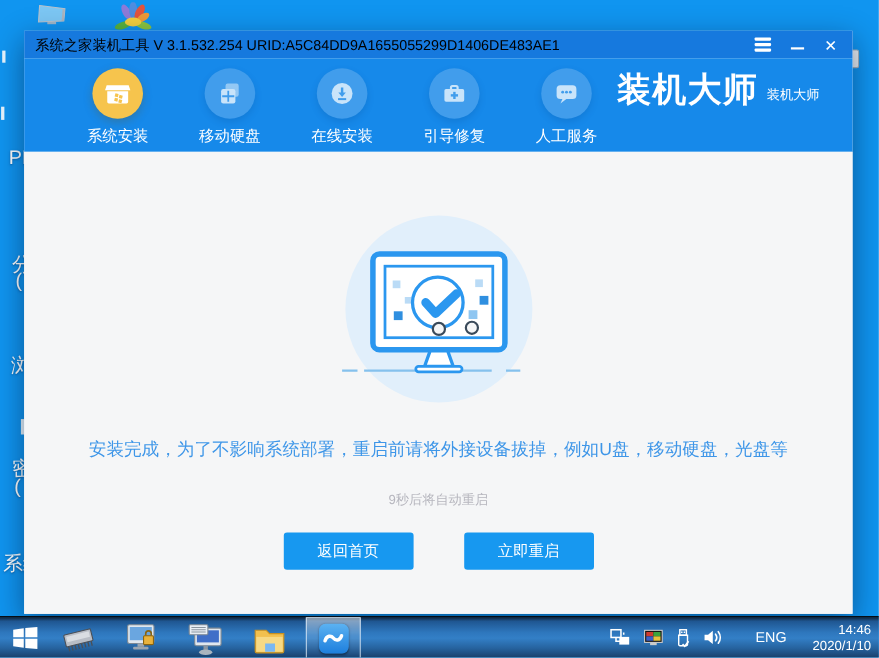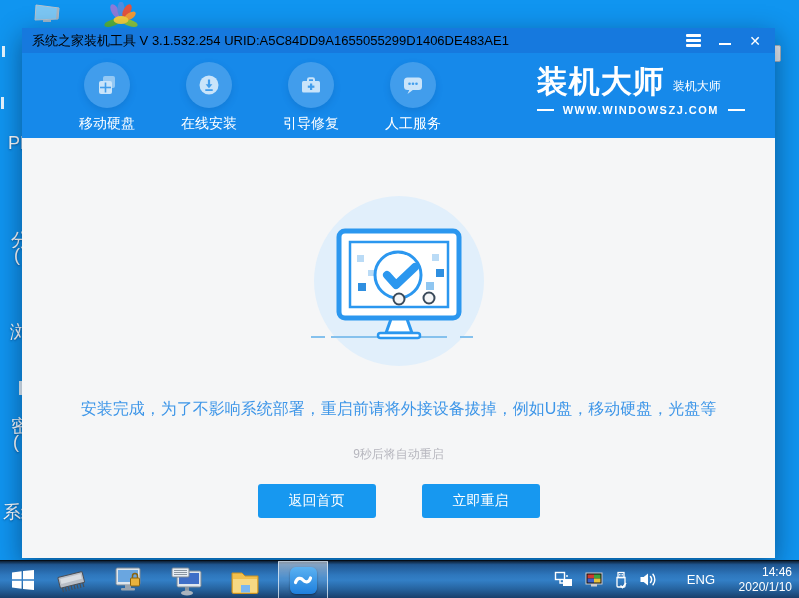--- a/index.html
+++ b/index.html
@@ -117,20 +117,35 @@
             <span></span>
             <span></span>
           </span>
         <span class="min-icon"></span>
         <span class="close-icon">✕</span>
       </span>
     </div>
 
     <div class="navbar">
 
+      <div class="nav-item active">
+        <span class="nav-circle">
+          <svg width="26" height="26" viewBox="0 0 26 26">
+            <path fill="currentColor" d="M3 5.5 L23 5.5 L24.5 10 L1.5 10 Z"></path>
+            <path fill="currentColor" d="M3.5 11 h19 v9.5 a1.5 1.5 0 0 1 -1.5 1.5 h-16 a1.5 1.5 0 0 1 -1.5 -1.5 z"></path>
+            <g style="fill:var(--knock)" transform="rotate(14 13.5 17)">
+              <rect x="10" y="13.5" width="3" height="3"></rect>
+                <rect x="14" y="14" width="3" height="3"></rect>
+              <rect x="10.5" y="17.5" width="3" height="3"></rect>
+                <rect x="14.5" y="18" width="3" height="3"></rect>
+            </g>
+          </svg>
+        </span>
+        <span class="nav-label">系统安装</span>
+      </div>
 
       <div class="nav-item">
         <span class="nav-circle">
           <svg width="26" height="26" viewBox="0 0 26 26">
             <rect x="9" y="4" width="12" height="12" rx="2" fill="currentColor" opacity="0.6"></rect>
             <rect x="5" y="9" width="13" height="13" rx="2" fill="currentColor"></rect>
             <g style="stroke:var(--knock)" stroke-width="1.6">
               <line x1="11.5" y1="10.5" x2="11.5" y2="20.5"></line>
                 <line x1="6" y1="15.5" x2="17" y2="15.5"></line>
             </g>
@@ -173,25 +188,20 @@
             <circle cx="16.5" cy="11.8" r="1.3" style="fill:var(--knock)"></circle>
           </svg>
         </span>
         <span class="nav-label">人工服务</span>
       </div>
 
       <div class="logo">
         <div class="logo-row">
           <span class="logo-brand">装机大师</span>
           <span class="logo-sub">装机大师</span>
-        </div>
-        <div class="site-row">
-          <span class="dash"></span>
-          <span class="logo-site">WWW.WINDOWSZJ.COM</span>
-          <span class="dash"></span>
         </div>
       </div>
     </div>
 
     <div class="content">
 
       <svg class="illustration" width="210" height="178" viewBox="0 0 210 178">
         <circle cx="105" cy="88" r="85" fill="#e1effb"></circle>
         <g stroke="#85c1ed" stroke-width="2">
           <line x1="17" y1="144" x2="31" y2="144"></line>

